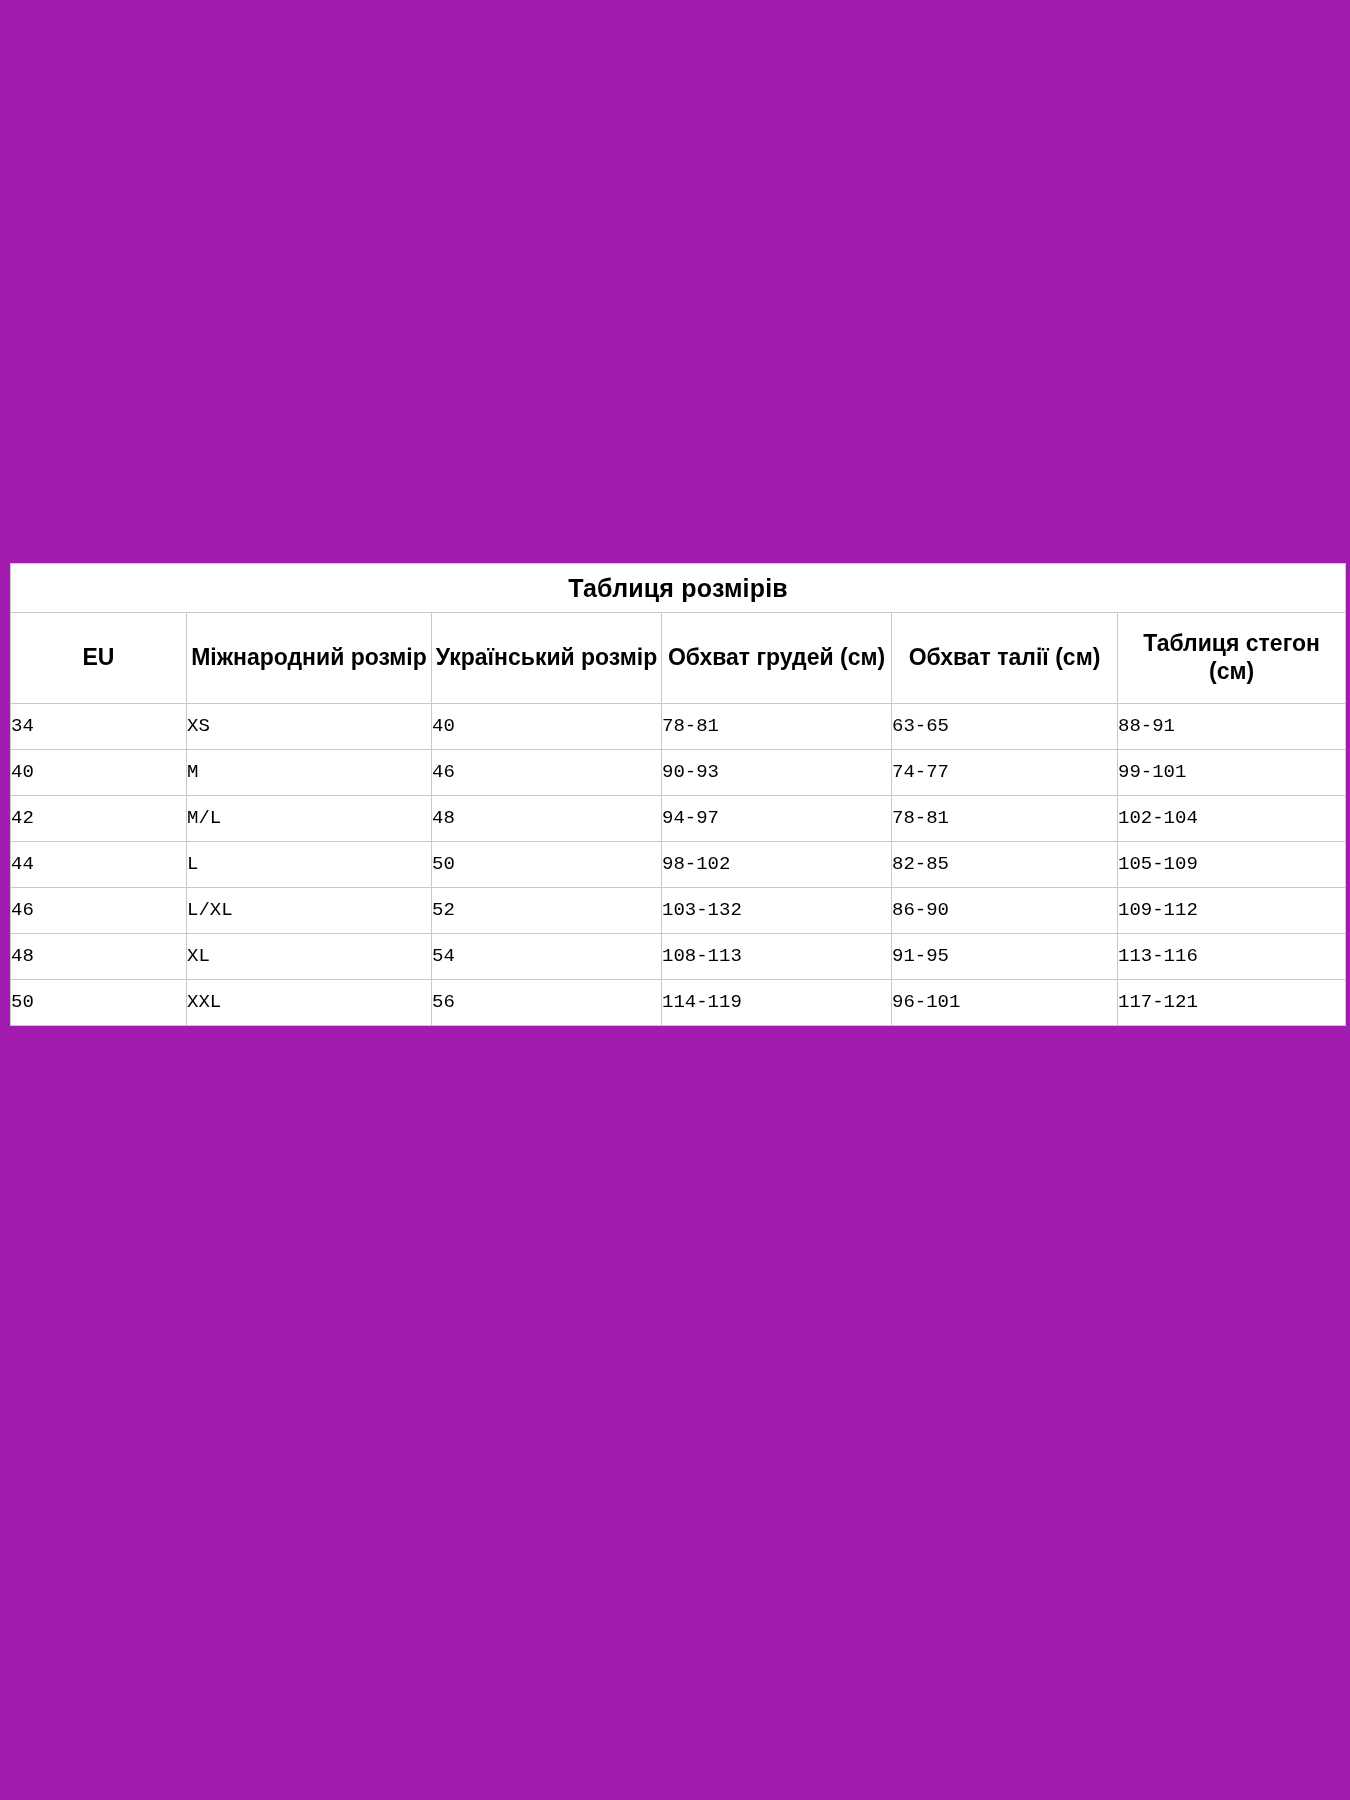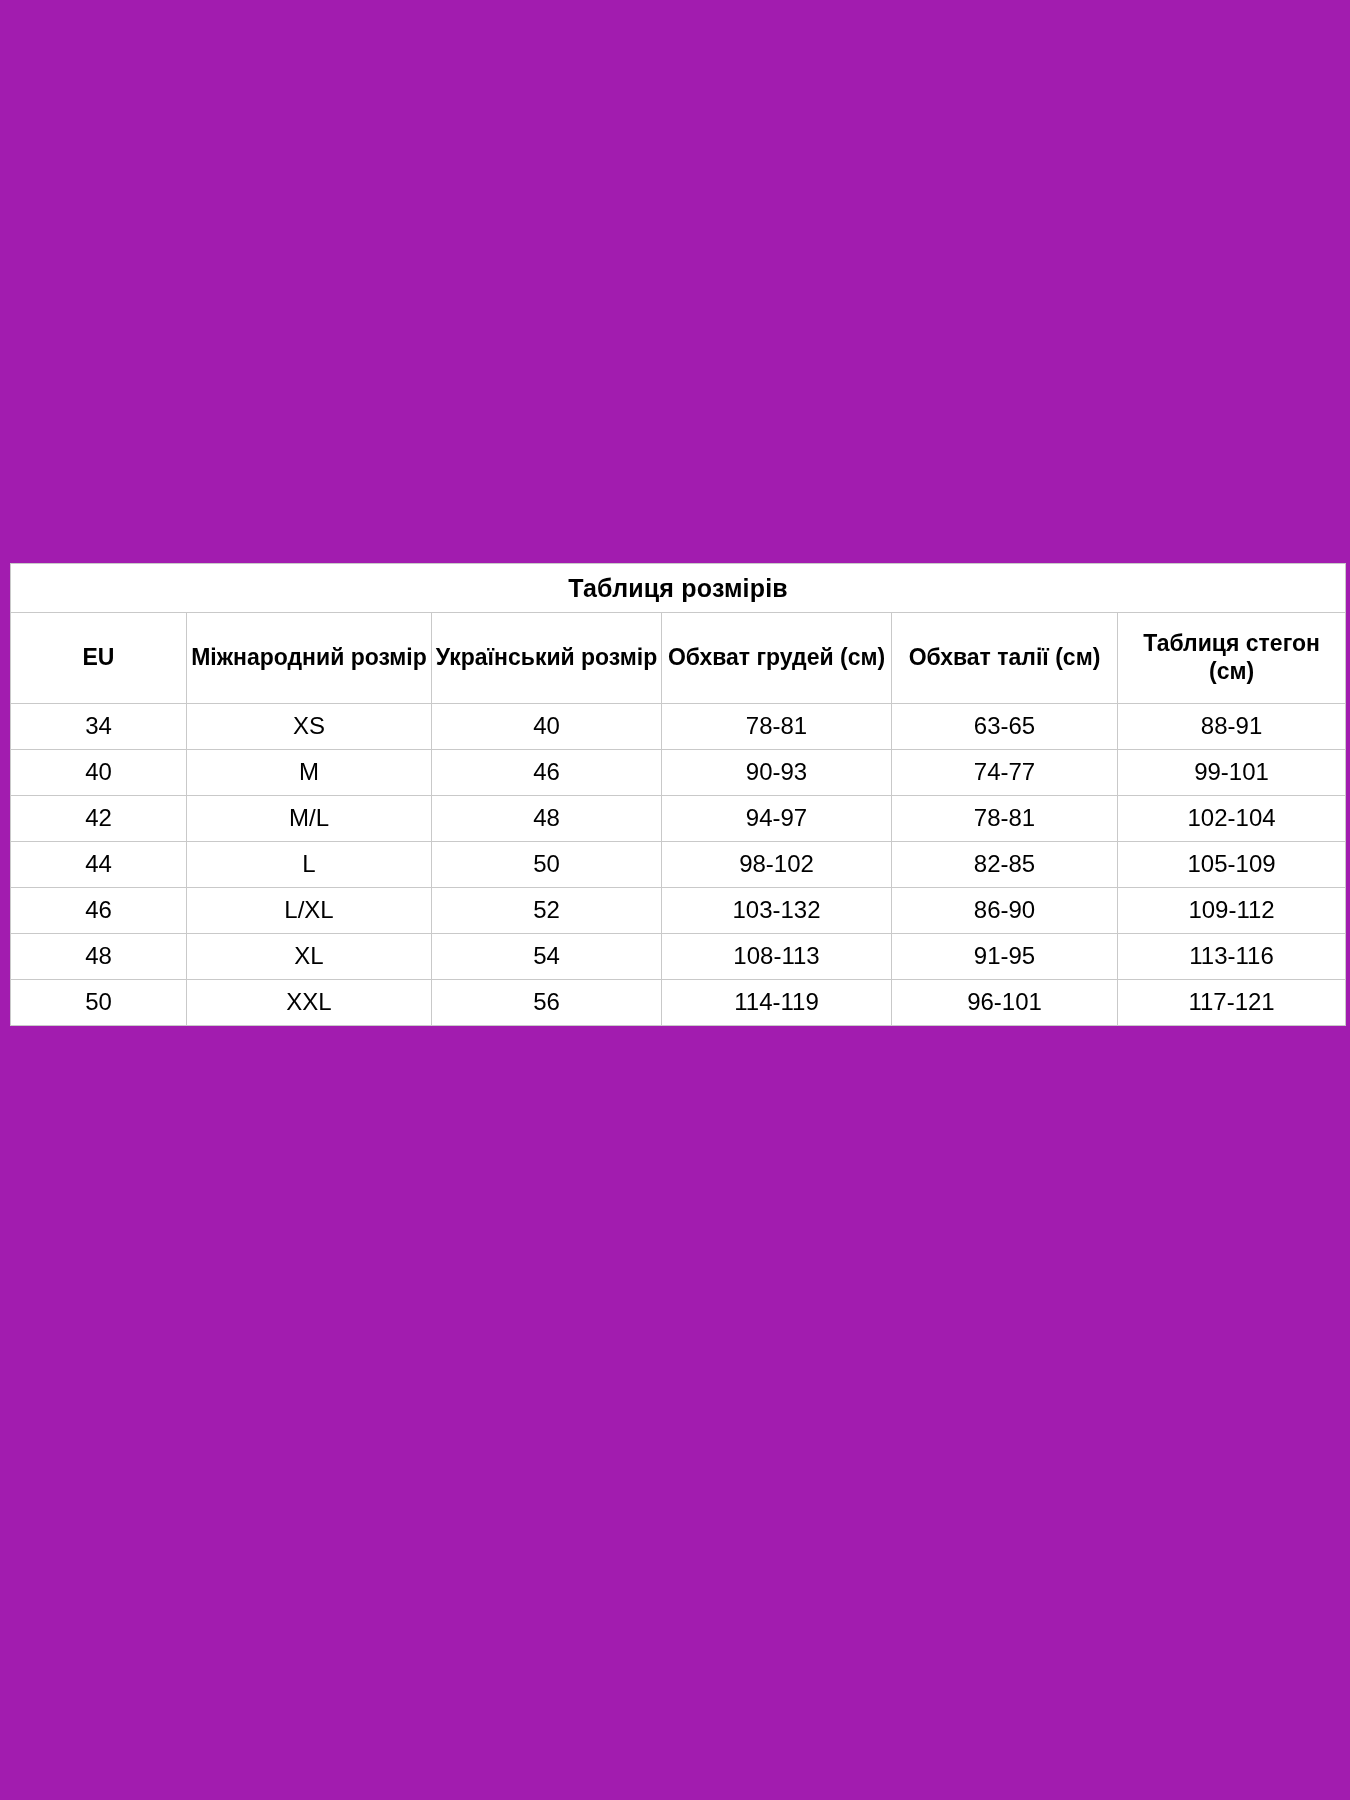--- a/index.html
+++ b/index.html
@@ -62,25 +62,26 @@
     line-height: 1.2;
     padding: 0 10px;
   }
 
   .head-row th.eu-head {
     vertical-align: middle;
   }
 
   .body-row td {
     height: 45px;
-    font-size: 24px;
+    font-size: 19px;
     font-weight: normal;
-    text-align: center;
+    text-align: left;
     padding-left: 12px;
     line-height: 1.1;
+    font-family: Liberation Mono, monospace;
   }
 
   
   col.c0 { width: 176px; }
   col.c1 { width: 245px; }
   col.c2 { width: 230px; }
   col.c3 { width: 230px; }
   col.c4 { width: 226px; }
   col.c5 { width: 228px; }
 </style>

